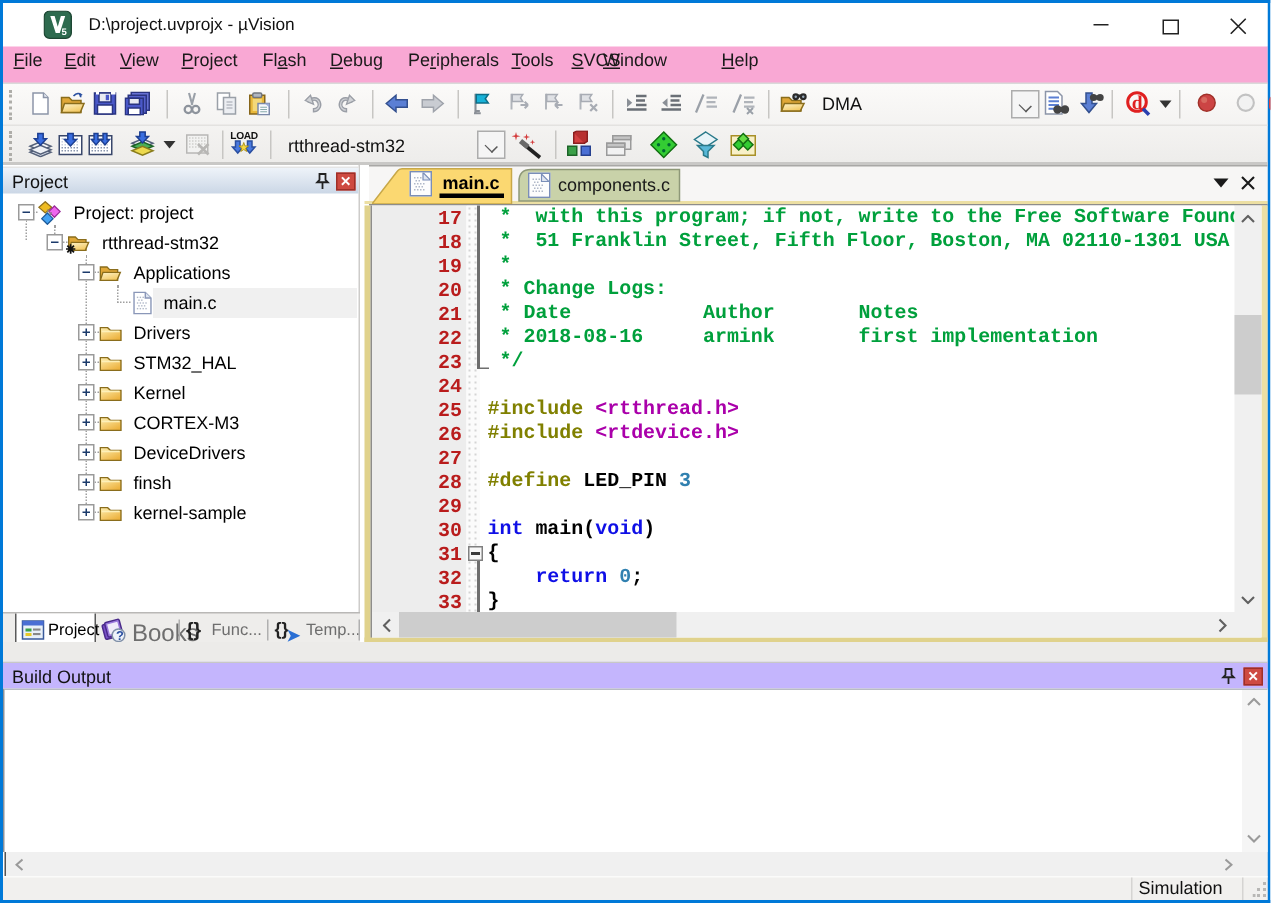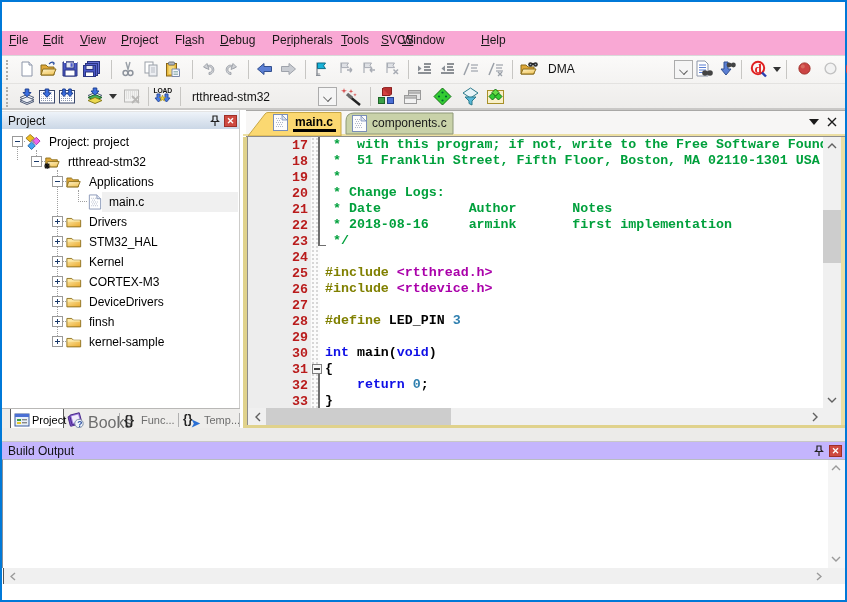--- a/index.html
+++ b/index.html
@@ -70,20 +70,34 @@
           <stop offset="1" stop-color="#f3c860"></stop>
         </linearGradient>
   </defs>
     </svg>
 
   <div class="bord" style="left:0;top:0;width:847px;height:2px;"></div>
   <div class="bord" style="left:0;bottom:0;width:847px;height:2px;"></div>
   <div class="bord" style="left:0;top:0;width:2px;height:602px;"></div>
   <div class="bord" style="right:0;top:0;width:2px;height:602px;"></div>
 
+  <div id="title">
+    <svg class="abs" style="left:27px;top:5px" width="19" height="19" viewBox="0 0 21 21">
+      <rect x="0.5" y="0.5" width="20" height="20" rx="4" fill="#2e6b4f" stroke="#1d4733"></rect>
+      <path d="M5 4 L8.2 4 L10.5 12 L12.8 4 L16 4 L12 16.5 L9 16.5 Z" fill="#fff"></path>
+      <text x="13.2" y="18" font-size="7" fill="#fff" font-family="Liberation Sans" font-weight="bold">5</text>
+    </svg>
+    <div id="titletext">D:\project.uvprojx - µVision</div>
+
+    <div class="abs" style="left:727px;top:14px;width:10px;height:1.3px;background:#222;"></div>
+    <div class="abs" style="left:773px;top:11px;width:9px;height:8px;border:1.1px solid #222;"></div>
+    <svg class="abs" style="left:818px;top:10px" width="11" height="11" viewBox="0 0 11 11">
+        <path d="M0.5 0.5 L10.5 10.5 M10.5 0.5 L0.5 10.5" stroke="#222" stroke-width="1.1"></path>
+      </svg>
+  </div>
 
   <div id="menubar">
     <span class="mi" style="left:7px"><u>F</u>ile</span>
     <span class="mi" style="left:41px"><u>E</u>dit</span>
     <span class="mi" style="left:78px"><u>V</u>iew</span>
     <span class="mi" style="left:119px"><u>P</u>roject</span>
     <span class="mi" style="left:173px">Fl<u>a</u>sh</span>
     <span class="mi" style="left:218px"><u>D</u>ebug</span>
     <span class="mi" style="left:270px">Pe<u>r</u>ipherals</span>
     <span class="mi" style="left:339px"><u>T</u>ools</span>
@@ -775,15 +789,30 @@
       </svg>
   </div>
   <div id="bohscroll">
     <svg class="abs" style="left:6px;top:4px" width="6" height="9" viewBox="0 0 6 9">
         <path d="M5 1 L1 4.5 L5 8" fill="none" stroke="#9a9a9a" stroke-width="1.4"></path>
       </svg>
     <svg class="abs" style="left:812px;top:4px" width="6" height="9" viewBox="0 0 6 9">
         <path d="M1 1 L5 4.5 L1 8" fill="none" stroke="#9a9a9a" stroke-width="1.4"></path>
       </svg>
   </div>
+  <div id="status">
+    <div class="abs" style="left:752px;top:0;width:1px;height:15px;background:#d5d4d2;"></div>
+    <div class="abs" style="left:826px;top:0;width:1px;height:15px;background:#d5d4d2;"></div>
+    <div class="abs" style="left:757px;top:0px;font-size:12px;color:#111;">Simulation</div>
+    <svg class="abs" style="left:833px;top:3px" width="10" height="10" viewBox="0 0 10 10">
+        <g fill="#b8b7b5">
+          <rect x="7" y="0" width="2" height="2"></rect>
+          <rect x="7" y="4" width="2" height="2"></rect>
+          <rect x="7" y="8" width="2" height="2"></rect>
+          <rect x="3" y="4" width="2" height="2"></rect>
+          <rect x="3" y="8" width="2" height="2"></rect>
+          <rect x="0" y="8" width="2" height="2"></rect>
+        </g>
+      </svg>
+  </div>
   <div class="abs" style="left:2px;top:108px;width:843px;height:2px;background:#c9c8c6;"></div>
   <div class="abs" style="left:2px;top:428px;width:843px;height:13px;background:#ecebe9;"></div>
 </div>
 
 </body></html>

